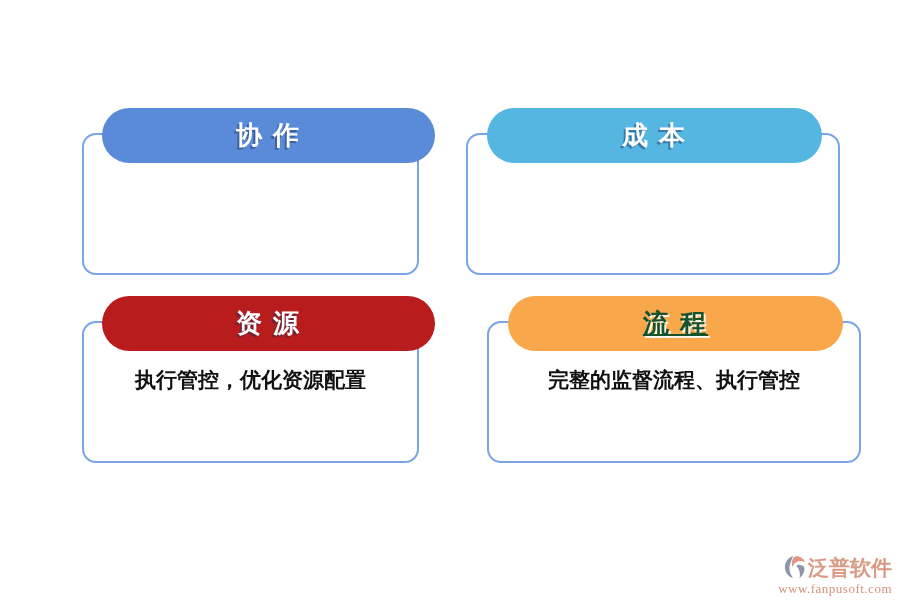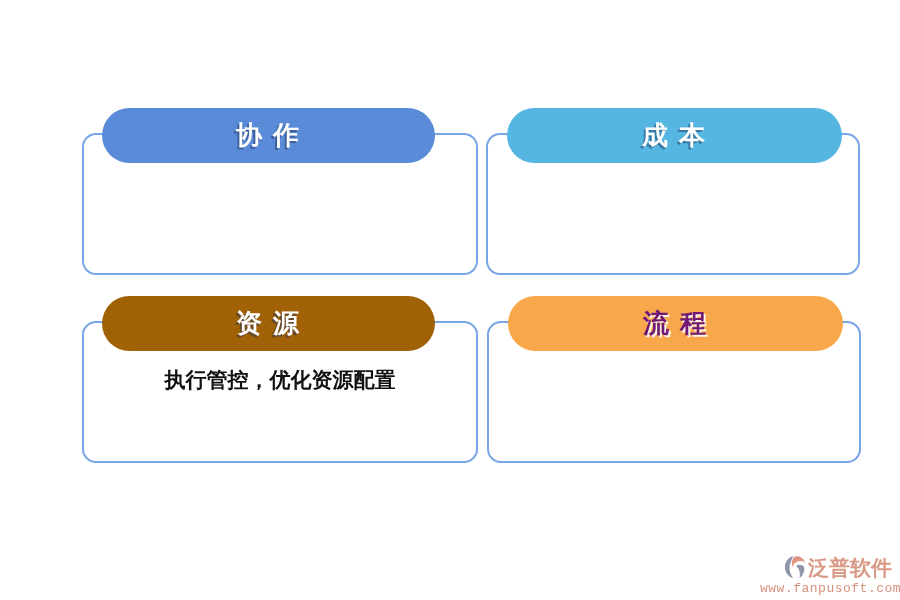--- a/index.html
+++ b/index.html
@@ -3,23 +3,23 @@
 <meta charset="utf-8">
 <style>
   html,body{margin:0;padding:0;}
   body{
     width:900px;height:600px;background:#ffffff;
     font-family:"Liberation Sans","DejaVu Sans",sans-serif;
     overflow:hidden;
   }
   .canvas{position:relative;width:900px;height:600px;background:#ffffff;}
 
-  .card{position:absolute;width:396px;height:167px;}
+  .card{position:absolute;width:337px;height:167px;}
   .card.pos-r0c0{left:82px;top:108px;}
-  .card.pos-r0c1{left:486px;top:108px;width:374px;}
+  .card.pos-r0c1{left:466px;top:108px;width:374px;}
   .card.pos-r1c0{left:82px;top:296px;}
   .card.pos-r1c1{left:487px;top:296px;width:374px;}
 
   .card-box{
     position:absolute;left:0;top:25px;right:0;bottom:0;
     background:#ffffff;
     border:2px solid #78a5e8;
     border-radius:14px;
     z-index:1;
   }
@@ -30,22 +30,23 @@
     z-index:2;
   }
   .pos-r0c1 .pill,.pos-r1c1 .pill{left:21px;width:335px;}
   .pill-text{
     font-size:26px;font-weight:bold;letter-spacing:2px;
     color:#ffffff;
     text-shadow:-2px 2px 0 rgba(25,45,85,0.45);
     white-space:nowrap;
   }
   .pill-text.dark{
-    color:#701a75;
+    color:#14532d;
     text-shadow:2px 2px 0 rgba(255,255,255,0.85);
+    text-decoration:underline;
   }
   .body-text{
     position:absolute;left:0;top:70px;width:100%;
     text-align:center;
     font-size:21px;font-weight:bold;color:#111111;
     z-index:3;
     white-space:nowrap;
   }
 
   .watermark{
@@ -53,21 +54,21 @@
     z-index:5;
   }
   .wm-row{display:flex;align-items:center;justify-content:flex-end;}
   .wm-logo{width:22px;height:24px;margin-right:2px;flex:0 0 auto;}
   .wm-brand{
     font-size:21px;font-weight:bold;color:#d99a85;
     white-space:nowrap;line-height:1;
   }
   .wm-url{
     margin-top:2px;text-align:right;
-    font-family:Liberation Mono, monospace;
+    font-family:Liberation Serif, serif;
     font-size:13px;color:#d6917c;letter-spacing:0.5px;
     white-space:nowrap;
   }
 </style>
 </head>
 <body>
 
 <div class="canvas">
 
   <div class="card pos-r0c0">
@@ -78,32 +79,33 @@
   </div>
 
   <div class="card pos-r0c1">
     <div class="pill" style="background-color: rgb(85, 182, 226);">
       <span class="pill-text">成 本</span>
     </div>
     <div class="card-box"></div>
   </div>
 
   <div class="card pos-r1c0">
-    <div class="pill" style="background-color: #a16207;">
+    <div class="pill" style="background-color: #b91c1c;">
       <span class="pill-text">资 源</span>
     </div>
     <div class="card-box"></div>
     <div class="body-text">执行管控，优化资源配置</div>
   </div>
 
   <div class="card pos-r1c1">
     <div class="pill" style="background-color: rgb(248, 168, 75);">
       <span class="pill-text dark">流 程</span>
     </div>
     <div class="card-box"></div>
+    <div class="body-text">完整的监督流程、执行管控</div>
   </div>
 
   <div class="watermark">
     <div class="wm-row">
       <svg class="wm-logo" viewBox="0 0 24 26" xmlns="http://www.w3.org/2000/svg">
         <path fill="#8d96aa" d="M10 1 C4 3 1 8 1 13 C1 19 5 24 10 25 C6 20 5 14 7 9 C8 6 9 3 10 1 Z"></path>
         <path fill="#e09580" d="M11 2 C16 0 21 3 23 8 C20 6 16 6 13 8 C11 9 10 11 9 13 C8 9 9 4 11 2 Z"></path>
         <path fill="#8d96aa" d="M14 11 C17 10 20 11 22 13 C23 17 21 22 17 25 C18 21 17 15 14 13 Z"></path>
       </svg>
       <span class="wm-brand" style="color: rgb(217, 154, 133);">泛普软件</span>

